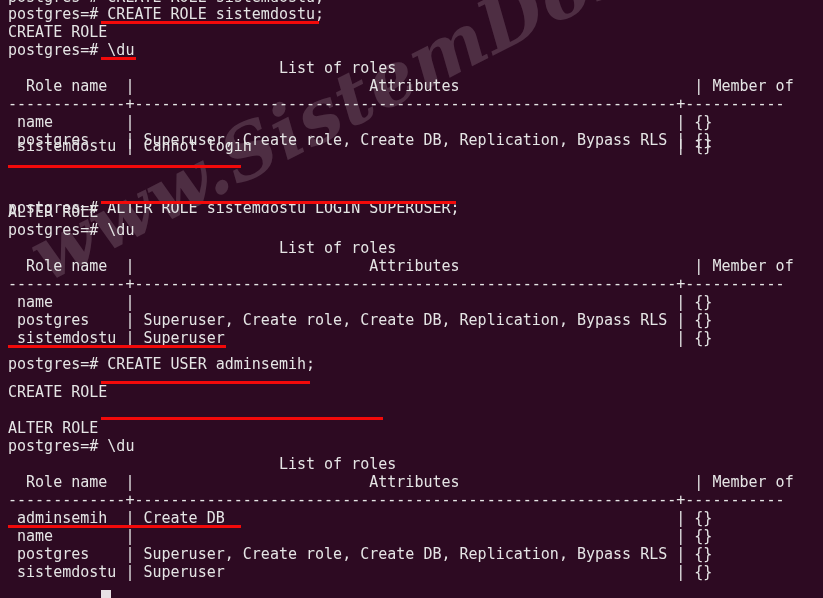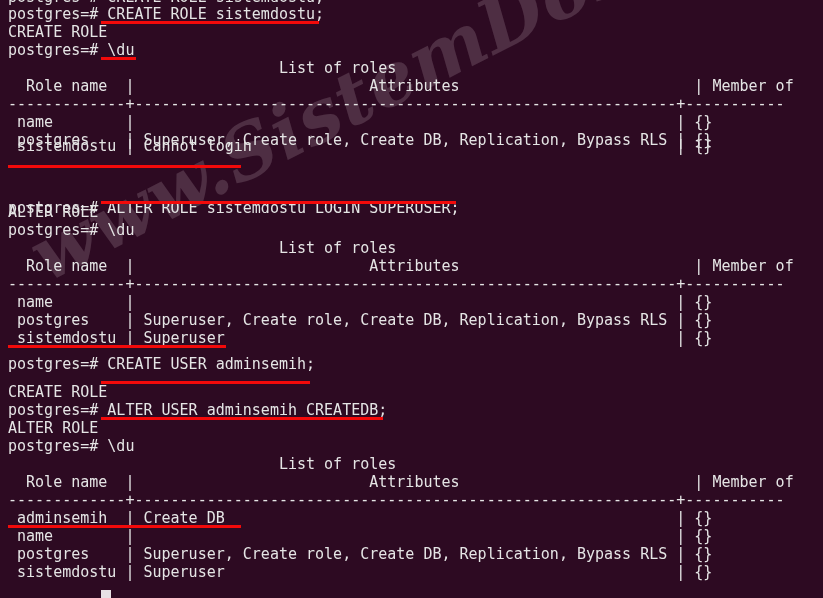--- a/index.html
+++ b/index.html
@@ -102,21 +102,20 @@
       <div class="line" style="top: 219px;">postgres=# \du</div>
       <div class="line" style="top: 237px;">                              List of roles</div>
       <div class="line" style="top: 255px;">  Role name  |                          Attributes                          | Member of</div>
       <div class="line" style="top: 273px;">-------------+------------------------------------------------------------+-----------</div>
       <div class="line" style="top: 291px;"> name        |                                                            | {}</div>
       <div class="line" style="top: 309px;"> postgres    | Superuser, Create role, Create DB, Replication, Bypass RLS | {}</div>
       <div class="line" style="top: 327px;"> sistemdostu | Superuser                                                  | {}</div>
       <div class="line" style="top: 345px;"></div>
       <div class="line" style="top: 353px;">postgres=# CREATE USER adminsemih;</div>
       <div class="line" style="top: 381px;">CREATE ROLE</div>
-      <div class="line" style="top: 399px;">postgres=# ALTER USER adminsemih CREATEDB;</div>
       <div class="line" style="top: 417px;">ALTER ROLE</div>
       <div class="line" style="top: 435px;">postgres=# \du</div>
       <div class="line" style="top: 453px;">                              List of roles</div>
       <div class="line" style="top: 471px;">  Role name  |                          Attributes                          | Member of</div>
       <div class="line" style="top: 489px;">-------------+------------------------------------------------------------+-----------</div>
       <div class="line" style="top: 507px;"> adminsemih  | Create DB                                                  | {}</div>
       <div class="line" style="top: 525px;"> name        |                                                            | {}</div>
       <div class="line" style="top: 543px;"> postgres    | Superuser, Create role, Create DB, Replication, Bypass RLS | {}</div>
       <div class="line" style="top: 561px;"> sistemdostu | Superuser                                                  | {}</div>
       <div class="underline" style="left: 101px; top: 21px; width: 218px; background: rgb(242, 10, 10);"></div>

